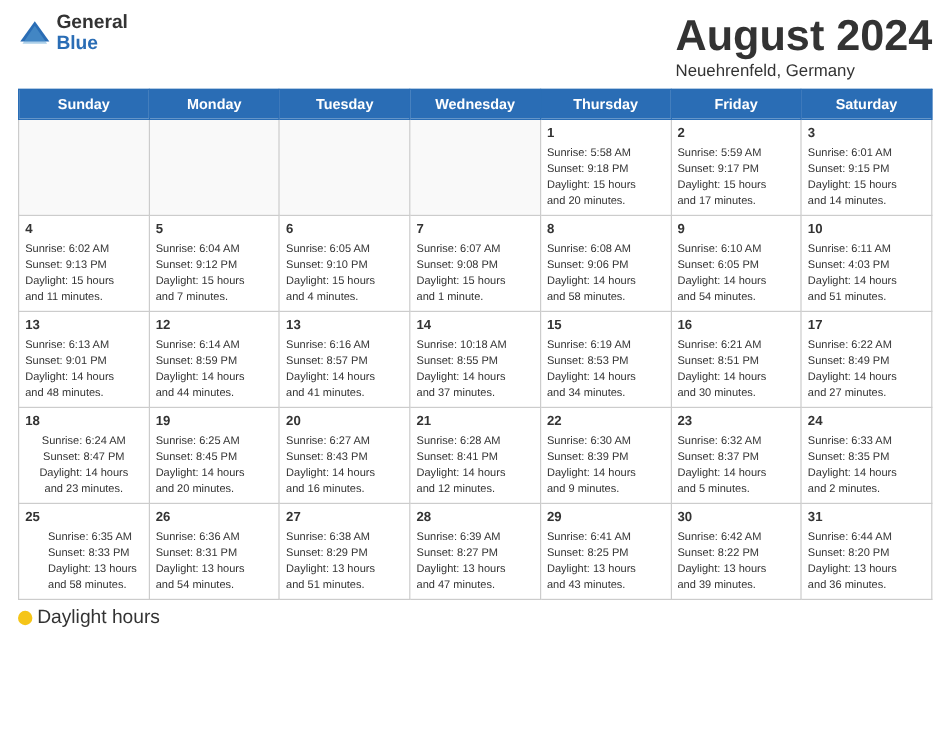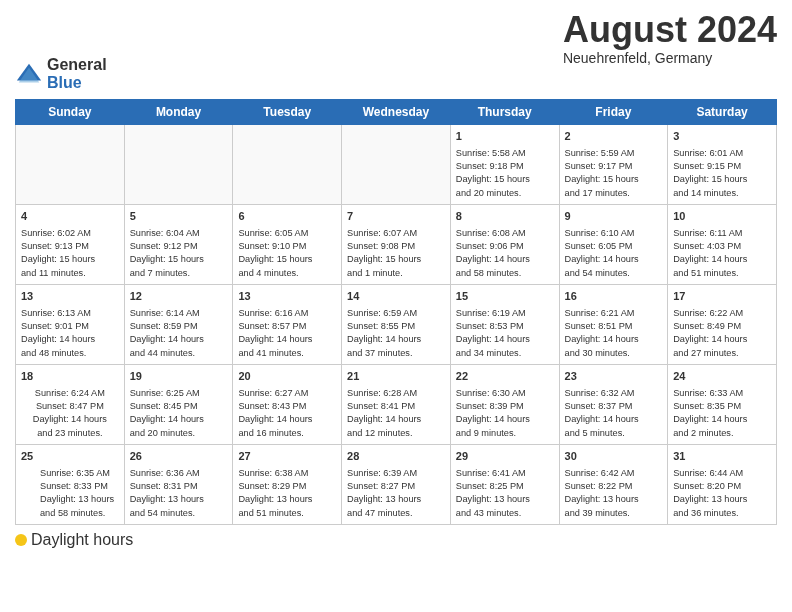--- a/index.html
+++ b/index.html
@@ -18,21 +18,20 @@
     .header {
       display: flex;
       justify-content: space-between;
       align-items: flex-start;
       margin-bottom: 8px;
     }
     .logo {
       display: flex;
       align-items: center;
       gap: 4px;
-      margin-top: 46px;
     }
     .logo-text {
       display: flex;
       flex-direction: column;
       line-height: 1.1;
     }
     .logo-general {
       font-size: 16px;
       font-weight: bold;
       color: #333;
@@ -242,21 +241,21 @@
           </td>
           <td>
             <span class="day-num">13</span>
             <div class="day-info" style="white-space: pre-line;">Sunrise: 6:16 AM
 Sunset: 8:57 PM
 Daylight: 14 hours
 and 41 minutes.</div>
           </td>
           <td>
             <span class="day-num">14</span>
-            <div class="day-info" style="white-space: pre-line;">Sunrise: 6:59 AM
+            <div class="day-info" style="white-space: pre-line;">Sunrise: 10:18 AM
 Sunset: 8:55 PM
 Daylight: 14 hours
 and 37 minutes.</div>
           </td>
           <td>
             <span class="day-num">15</span>
             <div class="day-info" style="white-space: pre-line;">Sunrise: 6:19 AM
 Sunset: 8:53 PM
 Daylight: 14 hours
 and 34 minutes.</div>

